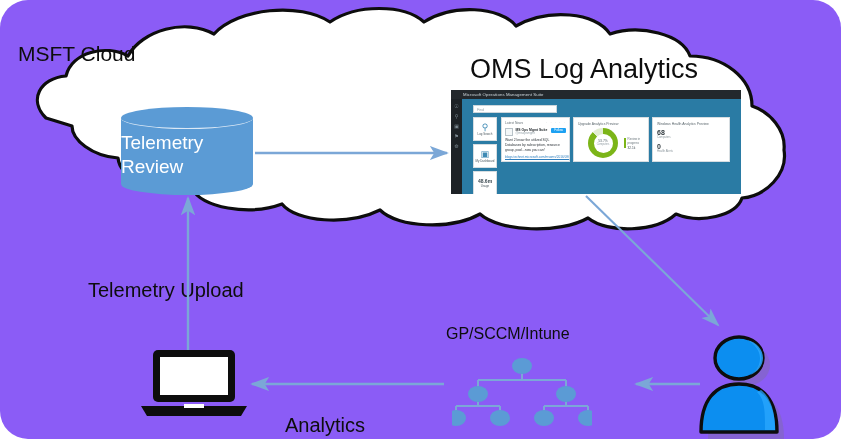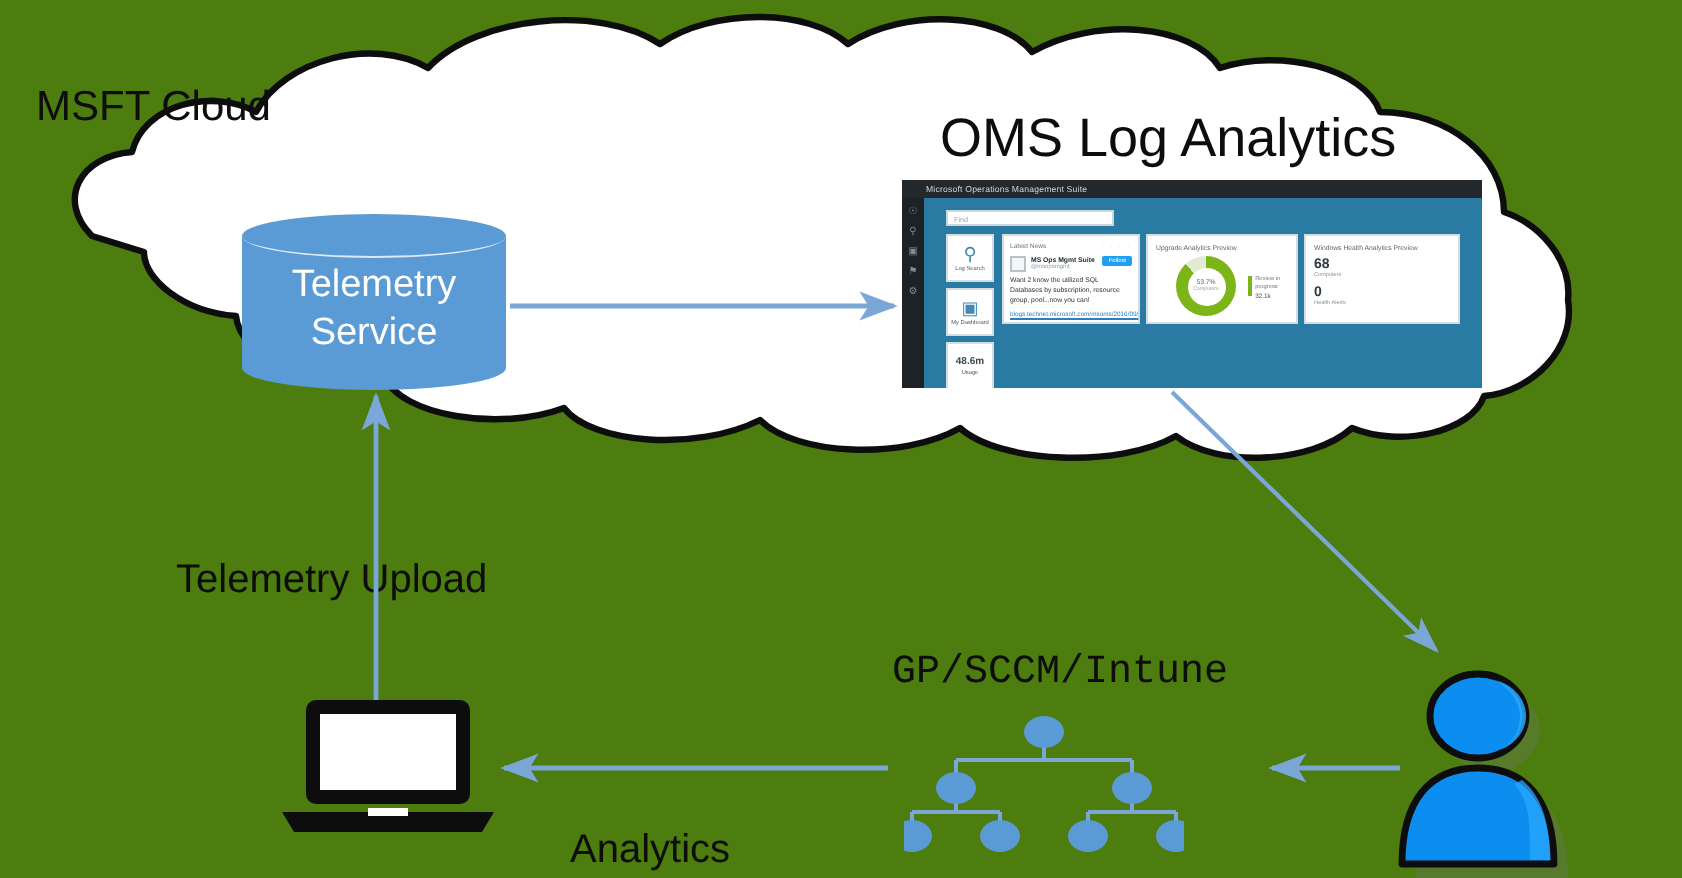--- a/index.html
+++ b/index.html
@@ -7,22 +7,23 @@
     padding: 0;
     background: #ffffff;
   }
   body {
     font-family: "Liberation Sans", sans-serif;
   }
   #canvas {
     position: relative;
     width: 841px;
     height: 439px;
-    background: #4d7c0f;
+    background: #8b5cf6;
     overflow: hidden;
+    border-radius: 28px;
   }
   .abs { position: absolute; }
 
   
   .lbl {
     color: #0d0d0d;
     font-family: "Liberation Sans", sans-serif;
     white-space: pre;
     line-height: 1.15;
   }
@@ -39,22 +40,21 @@
     font-size: 20px;
   }
   #configure-control-label {
     left: 285px; top: 358px;
     font-size: 20px;
     line-height: 1.35;
     text-align: left;
   }
   #gp-sccm-label {
     left: 446px; top: 325px;
-    font-size: 20px;
-    font-family: Liberation Mono, monospace;
+    font-size: 16px;
   }
 
   
   #cloud-shape { left: 0; top: 0; }
 
   
   #telemetry-cylinder {
     left: 121px; top: 107px;
     width: 132px; height: 88px;
   }
@@ -77,21 +77,21 @@
     position: absolute;
     left: 0; top: 66px;
     width: 132px; height: 22px;
     border-radius: 50%;
     background: #5b9bd5;
   }
   #telemetry-cylinder .cyl-text {
     position: absolute;
     left: 0; top: 24px;
     width: 132px;
-    text-align: center;
+    text-align: left;
     color: #ffffff;
     font-size: 19px;
     line-height: 1.25;
     font-family: "Liberation Sans", sans-serif;
     z-index: 3;
   }
 
   
   #oms-screenshot {
     left: 451px; top: 90px;
@@ -340,21 +340,21 @@
     <div>Analytics</div>
     
   </div>
 
   <div class="abs" id="telemetry-cylinder">
     <div class="cyl-bottom"></div>
     <div class="cyl-body"></div>
     <div class="cyl-top"></div>
     <div class="cyl-text">
       <div>Telemetry</div>
-      <div>Service</div>
+      <div>Review</div>
     </div>
   </div>
 
   <div class="abs" id="oms-screenshot">
 
     <div class="oms-titlebar">Microsoft Operations Management Suite</div>
 
     <div class="oms-rail">
       <div class="rail-ico">☉</div>
       <div class="rail-ico">⚲</div>

